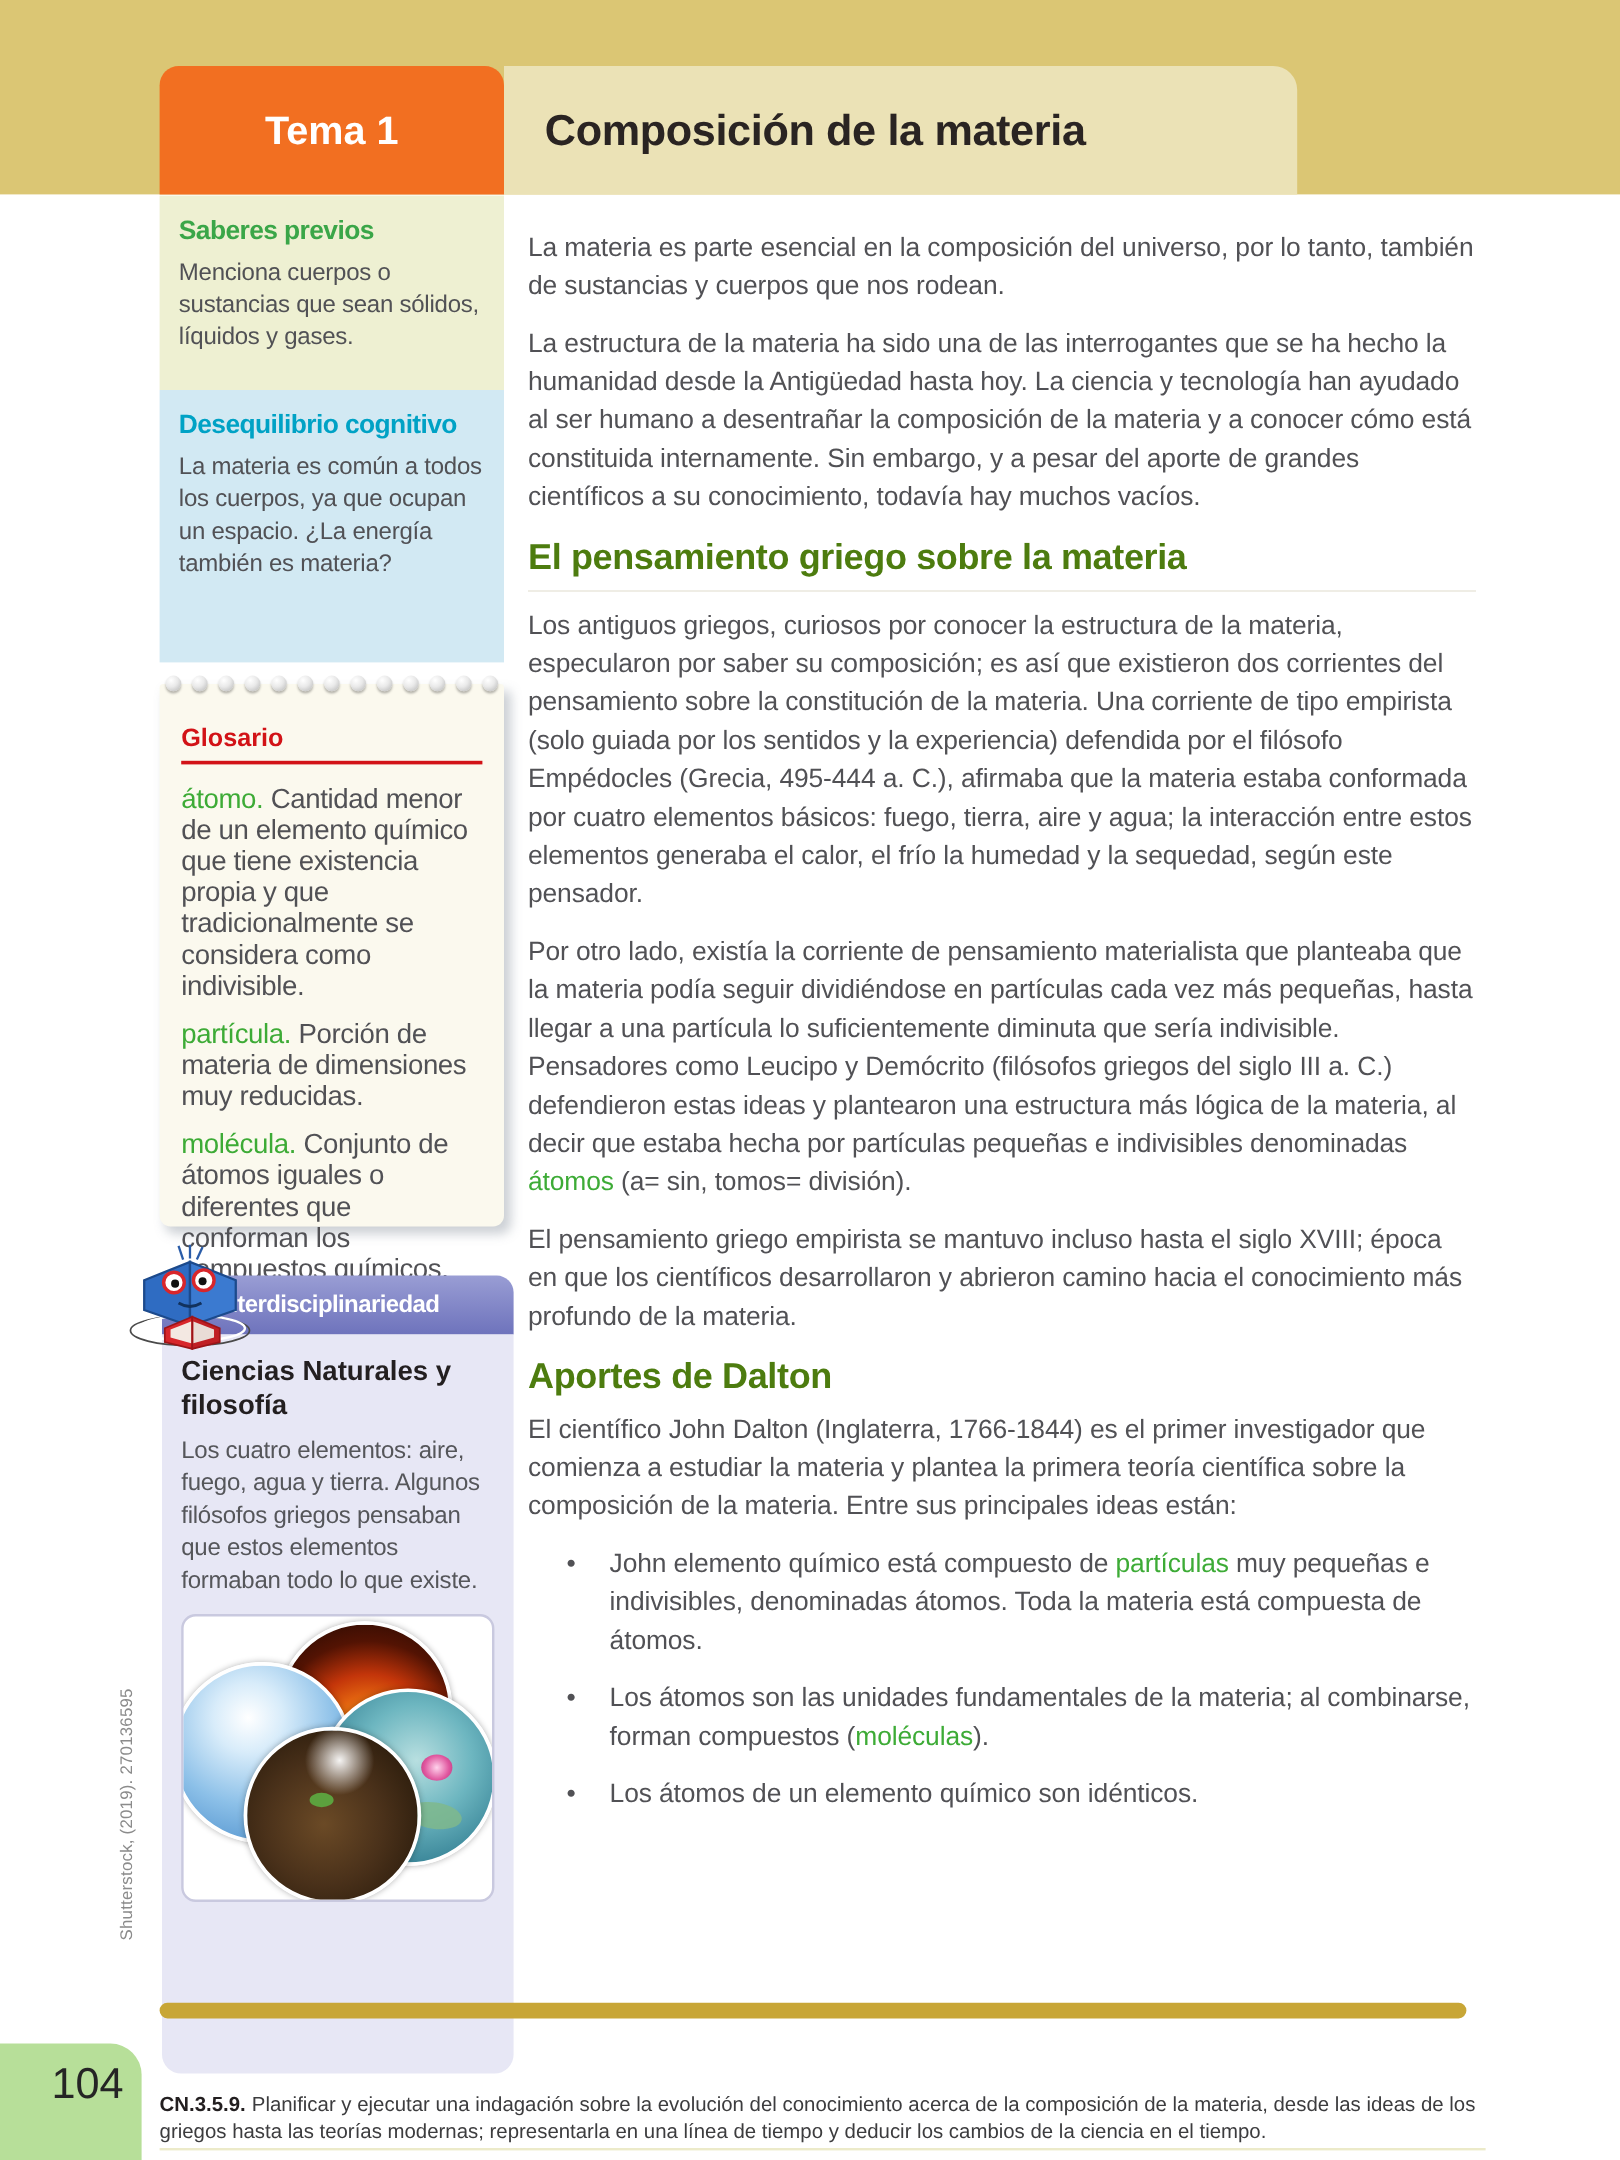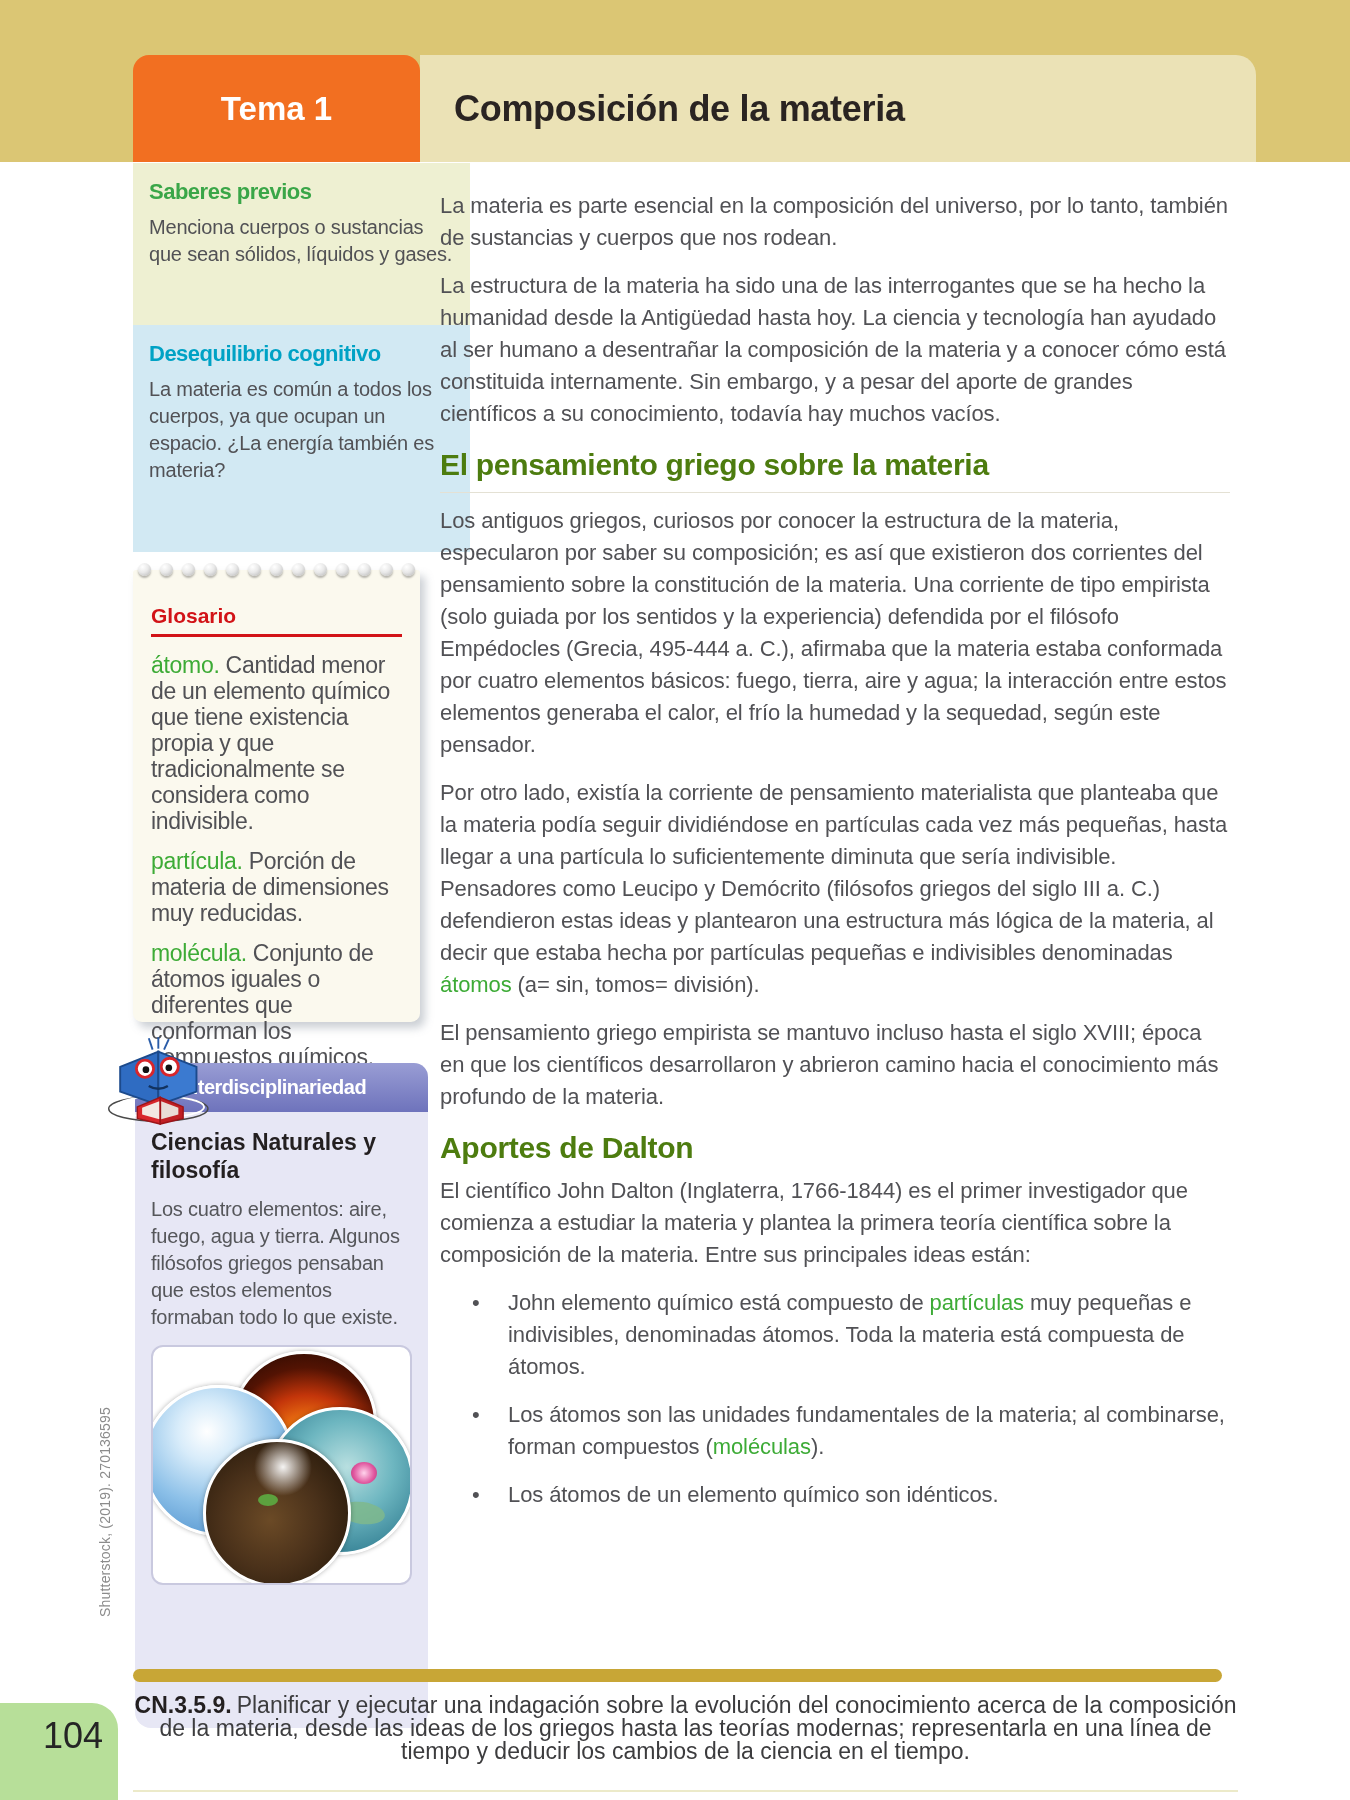--- a/index.html
+++ b/index.html
@@ -4,26 +4,26 @@
 <style>
   html,body{margin:0;padding:0;background:#fff;}
   .page{position:relative;width:1350px;height:1800px;background:#fff;overflow:hidden;
         font-family:"Liberation Sans", sans-serif;}
 
   
   .gold-band{position:absolute;left:0;top:0;width:1350px;height:162px;background:#dbc674;}
   .tema-tab{position:absolute;left:133px;top:55px;width:287px;height:107px;background:#f26f21;
             border-radius:16px 16px 0 0;display:flex;align-items:center;justify-content:center;}
   .tema-tab span{color:#fff;font-size:33px;font-weight:bold;}
-  .title-banner{position:absolute;left:420px;top:55px;width:836px;height:107px;background:#ebe2b6;
+  .title-banner{position:absolute;left:420px;top:55px;width:661px;height:107px;background:#ebe2b6;
             border-radius:0 20px 0 0;display:flex;align-items:center;padding-left:34px;box-sizing:border-box;}
   .title-banner span{color:#2a2422;font-size:36px;font-weight:bold;letter-spacing:-0.3px;}
 
   
-  .side-box{position:absolute;left:133px;width:337px;box-sizing:border-box;padding:16px 16px;}
+  .side-box{position:absolute;left:133px;width:287px;box-sizing:border-box;padding:16px 16px;}
   .saberes{top:163px;height:162px;background:#eef0d2;}
   .deseq{top:325px;height:227px;background:#d2e9f3;}
   .box-title{margin:0 0 9px;font-size:22px;font-weight:bold;letter-spacing:-0.5px;white-space:nowrap;}
   .saberes .box-title{color:#3aa648;}
   .deseq .box-title{color:#00a2c5;}
   .box-body{margin:0;font-size:20px;line-height:27px;color:#515155;letter-spacing:-0.2px;}
 
   
   .glosario{position:absolute;left:133px;top:570px;width:287px;height:452px;background:#fbf9ee;
             border-radius:3px 3px 9px 9px;box-shadow:5px 6px 9px rgba(110,120,135,.35);
@@ -77,22 +77,22 @@
   .mp{margin:0 0 16px;}
   .mh{margin:10px 0 8px;font-size:30px;line-height:38px;font-weight:bold;color:#4d7c0f;letter-spacing:-0.3px;}
   .heading-rule{height:0;border-top:1px solid #e4e1d4;margin:0 0 12px;}
   .green{color:#3dab36;}
   .bullet{display:flex;margin:0 0 16px;}
   .bullet-marker{flex:none;width:36px;margin-left:32px;text-align:left;}
   .bullet-text{flex:1;}
 
   
   .gold-bar{position:absolute;left:133px;top:1669px;width:1089px;height:13px;background:#c8a636;border-radius:7px;}
-  .footer-text{position:absolute;left:133px;top:1694px;width:1105px;margin:0;
-        font-size:23px;line-height:23px;color:#3c3c3e;text-align:center;}
+  .footer-text{position:absolute;left:133px;top:1742px;width:1105px;margin:0;
+        font-size:17px;line-height:23px;color:#3c3c3e;}
   .footer-code{font-weight:bold;color:#231f20;margin-right:5px;}
   .page-tab{position:absolute;left:0;top:1703px;width:118px;height:108px;background:#b7df99;
         border-radius:0 26px 0 0;box-sizing:border-box;display:flex;justify-content:flex-end;
         padding:12px 15px 0 0;}
   .page-tab span{font-size:36px;color:#252525;}
   .bottom-line{position:absolute;left:133px;top:1790px;width:1105px;height:2px;background:#eceac9;}
 </style>
 </head>
 <body>
 

